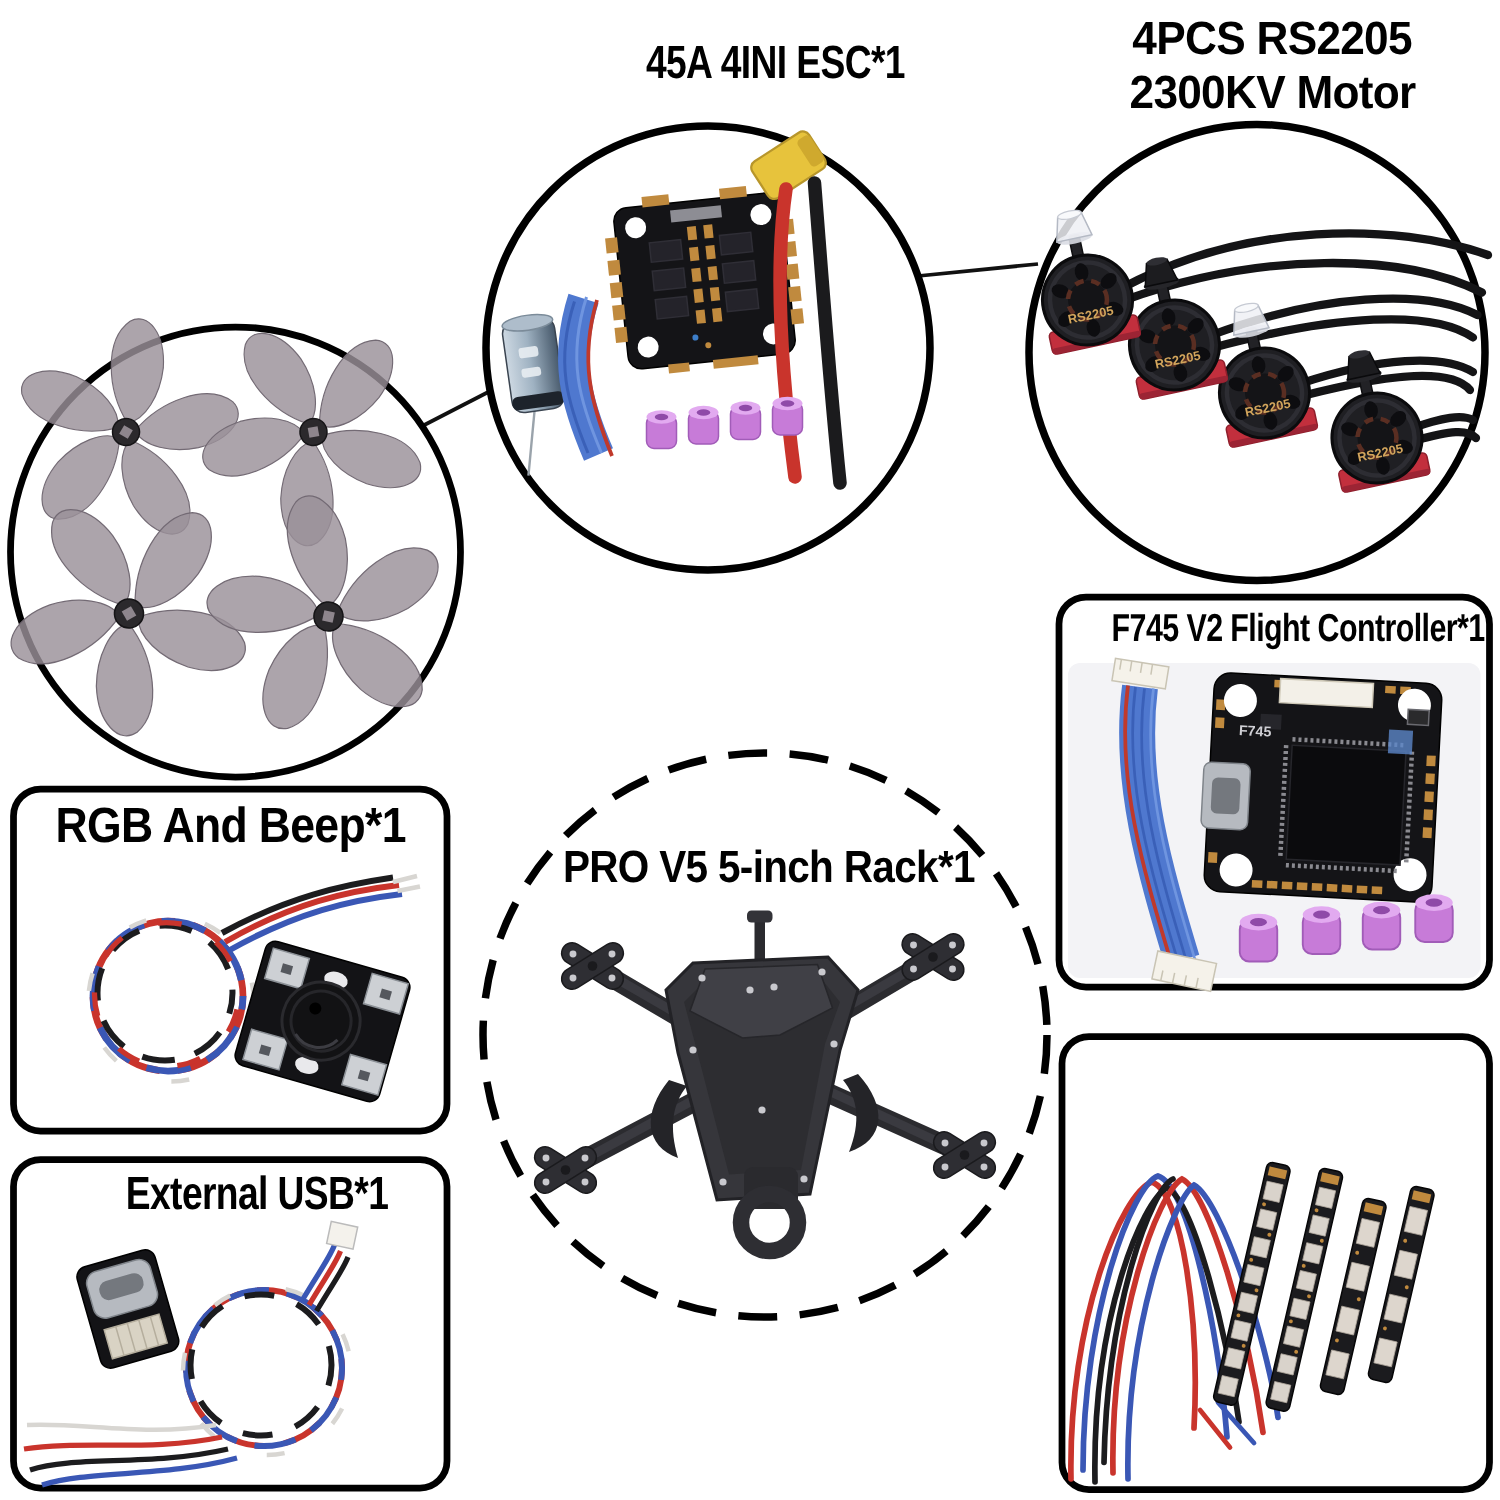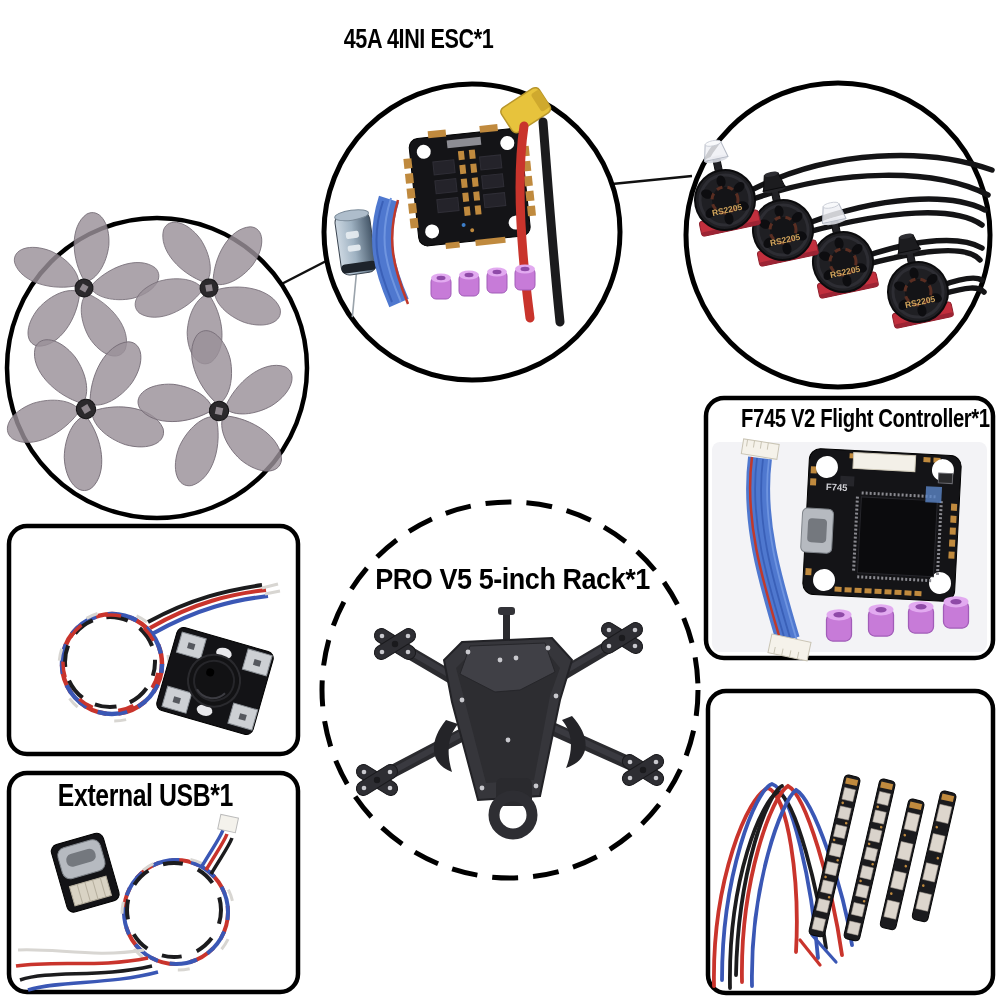--- a/index.html
+++ b/index.html
@@ -453,31 +453,38 @@
       <path d="M 812,935 L 836,962" stroke="#3a57b5" stroke-width="3.2"></path>
     </g>
     <use href="#strip8" transform="translate(853,776) rotate(13)"></use>
     <use href="#strip8" transform="translate(888,780) rotate(13)"></use>
     <use href="#strip4" transform="translate(917,800) rotate(13)"></use>
     <use href="#strip4" transform="translate(949,792) rotate(13)"></use>
   </g>
 </svg>
 
 
-<div class="lbl" style="left:325px;top:24px;width:300px;text-align:left;font-size:27px">
+<div class="lbl" style="left:325px;top:24px;width:300px;text-align:right;font-size:31px">
   <span class="cx" style="transform:scaleX(.8)">45A 4INI ESC*1</span>
 </div>
 
+<div class="lbl" style="left:698px;top:8px;width:300px;text-align:center;font-size:31px;line-height:36px">
+  <span class="cx" style="transform:scaleX(.95)">4PCS RS2205</span><br>
+  <span class="cx" style="transform:scaleX(.95)">2300KV Motor</span>
+</div>
 
 <div class="lbl" style="left:706px;top:403px;width:287px;text-align:center;font-size:26px">
   <span class="cx" style="transform:scaleX(.78)">F745 V2 Flight Controller*1</span>
 </div>
 
+<div class="lbl" style="left:9px;top:531px;width:289px;text-align:center;font-size:33px">
+  <span class="cx" style="transform:scaleX(.9)">RGB And Beep*1</span>
+</div>
 
 <div class="lbl" style="left:360px;top:562px;width:300px;text-align:center;font-size:30px">
   <span class="cx" style="transform:scaleX(.9)">PRO V5 5-inch Rack*1</span>
 </div>
 
-<div class="lbl" style="left:9px;top:778px;width:272px;text-align:center;font-size:31px">
+<div class="lbl" style="left:9px;top:778px;width:272px;text-align:right;font-size:31px">
   <span class="cx" style="transform:scaleX(.8)">External USB*1</span>
 </div>
 
 </div>
 
 </body></html>

